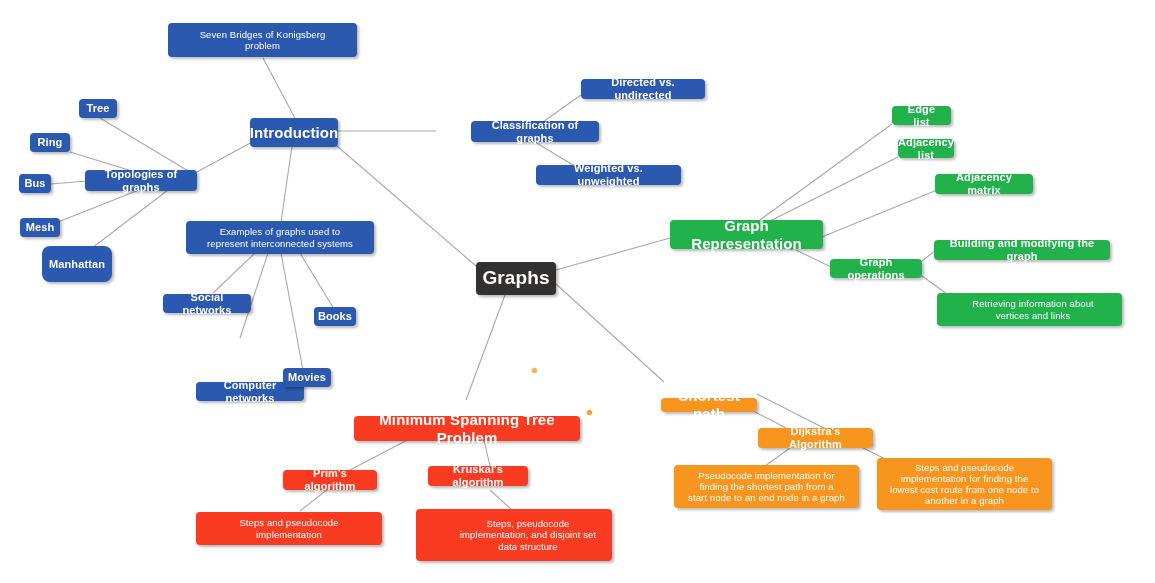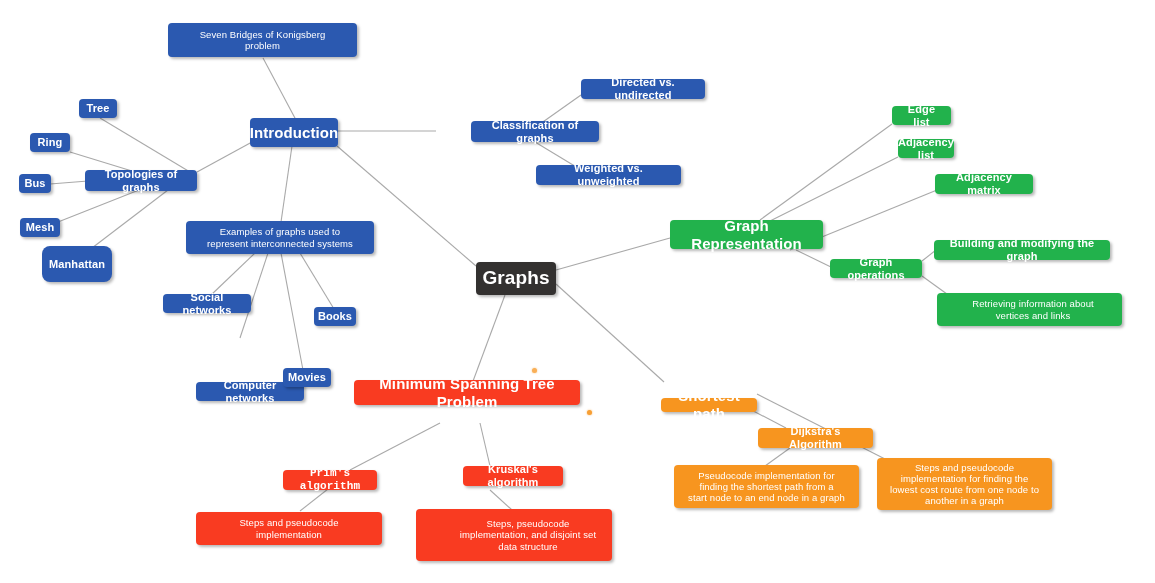--- a/index.html
+++ b/index.html
@@ -225,34 +225,34 @@
 start node to an end node in a graph</span>
   </div>
 
   <div class="node c-orange sz-leaf" style="left:877px; top:458px; width:175px; height:52px;">
     <span>Steps and pseudocode
 implementation for finding the
 lowest cost route from one node to
 another in a graph</span>
   </div>
 
-  <div class="node c-red sz-main" style="left:354px; top:380px; width:226px; height:25px;">
+  <div class="node c-red sz-main" style="left:354px; top:416px; width:226px; height:25px;">
     <span>Minimum Spanning Tree Problem</span>
   </div>
 
-  <div class="node c-red sz-sub" style="left:283px; top:470px; width:94px; height:20px;font-family:Liberation Mono, monospace;">
+  <div class="node c-red sz-sub" style="left:283px; top:470px; width:94px; height:20px;">
     <span>Prim's algorithm</span>
   </div>
 
   <div class="node c-red sz-leaf" style="left:196px; top:512px; width:186px; height:33px;">
     <span>Steps and pseudocode
 implementation</span>
   </div>
 
-  <div class="node c-red sz-sub" style="left:428px; top:466px; width:100px; height:20px;margin-left:35px;">
+  <div class="node c-red sz-sub" style="left:428px; top:466px; width:100px; height:20px;">
     <span>Kruskal's algorithm</span>
   </div>
 
   <div class="node c-red sz-leaf" style="left:416px; top:509px; width:196px; height:52px;padding-left:35px;">
     <span>Steps, pseudocode
 implementation, and disjoint set
 data structure</span>
   </div>
 
   <div class="dot" style="left:532px; top:368px; opacity:0.75;"></div>

